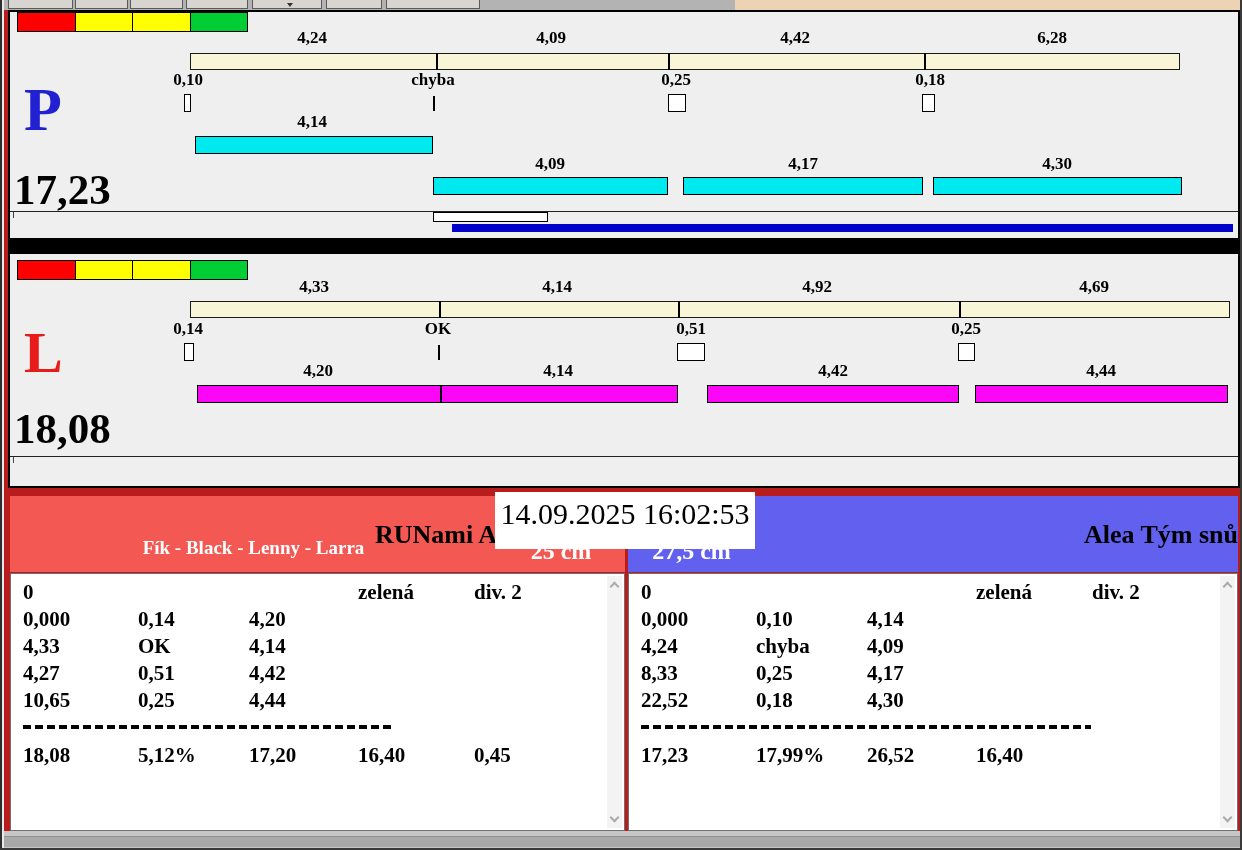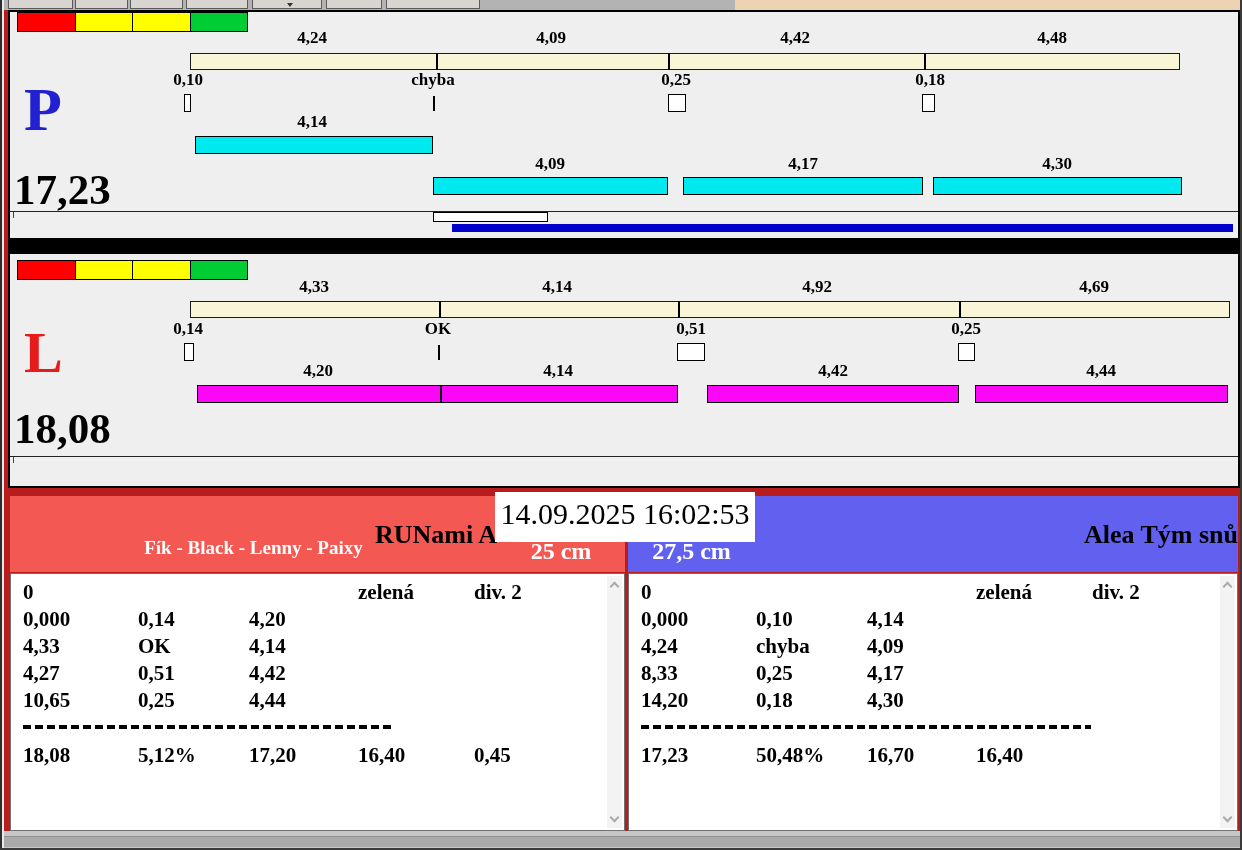--- a/index.html
+++ b/index.html
@@ -58,21 +58,21 @@
   .run-bar   { position:absolute; height:8px;  background:#0202cb; }
 
   
   .hdr { position:absolute; top:496px; height:76px; }
   .hdr.red  { background:#f45852; }
   .hdr.blue { background:#6160ef; }
   .team-name   { position:absolute; top:4px;  font-size:26px; font-weight:bold; color:#000; text-align:right; line-height:30px;margin-top:20px; }
   .team-dogs   { position:absolute; top:41px; font-size:19px; font-weight:bold; color:#fff; text-align:center; line-height:22px; }
   .team-height { position:absolute; top:42px; font-size:24px; font-weight:bold; color:#fff; text-align:center; line-height:26px; }
 
-  .timestamp { position:absolute; left:495px; top:492px; width:260px; height:50px;
+  .timestamp { position:absolute; left:495px; top:492px; width:260px; height:57px;
                background:#fff; font-size:30px; line-height:44px; text-align:center; z-index:5; }
 
   
   .tbl { position:absolute; top:573px; height:258px; background:#fff; border:1px solid #707070; }
   .cell { position:absolute; font-size:21px; font-weight:bold; line-height:21px; white-space:pre; }
   .dash { position:absolute; height:4px;
           background-image:repeating-linear-gradient(90deg,#000 0 8px,transparent 8px 12px); }
   .vscroll { position:absolute; top:2px; bottom:2px; right:2px; width:15px; background:#f3f3f3; }
   .chev { position:absolute; left:4px; width:7px; height:7px; }
   .chev.up   { top:7px;    border-left:2px solid #aaa; border-top:2px solid #aaa; transform:rotate(45deg); }
@@ -102,21 +102,21 @@
     <div class="lights" style="left:7px;top:0">
       <div class="light red"></div>
       <div class="light yellow"></div>
       <div class="light yellow"></div>
       <div class="light green"></div>
     </div>
 
     <div class="lbl" style="left:252px;top:18px">4,24</div>
     <div class="lbl" style="left:491px;top:18px">4,09</div>
     <div class="lbl" style="left:735px;top:18px">4,42</div>
-    <div class="lbl" style="left:992px;top:18px">4,48</div>
+    <div class="lbl" style="left:992px;top:18px">6,28</div>
 
     <div class="split-bar" style="left:180px;top:41px;width:990px">
       <i style="left:245px"></i>
         <i style="left:477px"></i>
         <i style="left:733px"></i>
     </div>
 
     <div class="lbl" style="left:128px;top:60px">0,10</div>
     <div class="lbl" style="left:373px;top:60px">chyba</div>
     <div class="lbl" style="left:616px;top:60px">0,25</div>
@@ -190,21 +190,21 @@
 
     <div class="lane-letter" style="left:14px;top:70px">L</div>
     <div class="lane-total" style="left:4px;top:153px">18,08</div>
 
     <div class="hline" style="top:202px"></div>
     <div class="htick" style="left:3px;top:203px"></div>
   </div>
 
   <div class="hdr red" style="left:10px;width:615px">
     <div class="team-name" style="left:0;width:487px">RUNami A</div>
-    <div class="team-dogs" style="left:0;width:487px">Fík - Black - Lenny - Paixy</div>
+    <div class="team-dogs" style="left:0;width:487px">Fík - Black - Lenny - Larra</div>
     <div class="team-height" style="left:487px;width:128px">25 cm</div>
   </div>
 
   <div class="hdr blue" style="left:628px;width:610px">
     <div class="team-height" style="left:0;width:127px">27,5 cm</div>
     <div class="team-name" style="left:127px;width:483px">Alea Tým snů</div>
   </div>
 
   <div class="timestamp">14.09.2025 16:02:53</div>
 
@@ -253,29 +253,29 @@
     <div class="cell" style="left:238px;top:35px">4,14</div>
 
     <div class="cell" style="left:12px;top:62px">4,24</div>
     <div class="cell" style="left:127px;top:62px">chyba</div>
     <div class="cell" style="left:238px;top:62px">4,09</div>
 
     <div class="cell" style="left:12px;top:89px">8,33</div>
     <div class="cell" style="left:127px;top:89px">0,25</div>
     <div class="cell" style="left:238px;top:89px">4,17</div>
 
-    <div class="cell" style="left:12px;top:116px">14,20</div>
+    <div class="cell" style="left:12px;top:116px">22,52</div>
     <div class="cell" style="left:127px;top:116px">0,18</div>
     <div class="cell" style="left:238px;top:116px">4,30</div>
 
     <div class="dash" style="left:12px;top:151px;width:450px"></div>
 
     <div class="cell" style="left:12px;top:171px">17,23</div>
-    <div class="cell" style="left:127px;top:171px">50,48%</div>
-    <div class="cell" style="left:238px;top:171px">16,70</div>
+    <div class="cell" style="left:127px;top:171px">17,99%</div>
+    <div class="cell" style="left:238px;top:171px">26,52</div>
     <div class="cell" style="left:347px;top:171px">16,40</div>
 
     <div class="vscroll">
       <div class="chev up"></div>
       <div class="chev down"></div>
     </div>
   </div>
 
   <div class="footer">
     <div class="band"></div>

